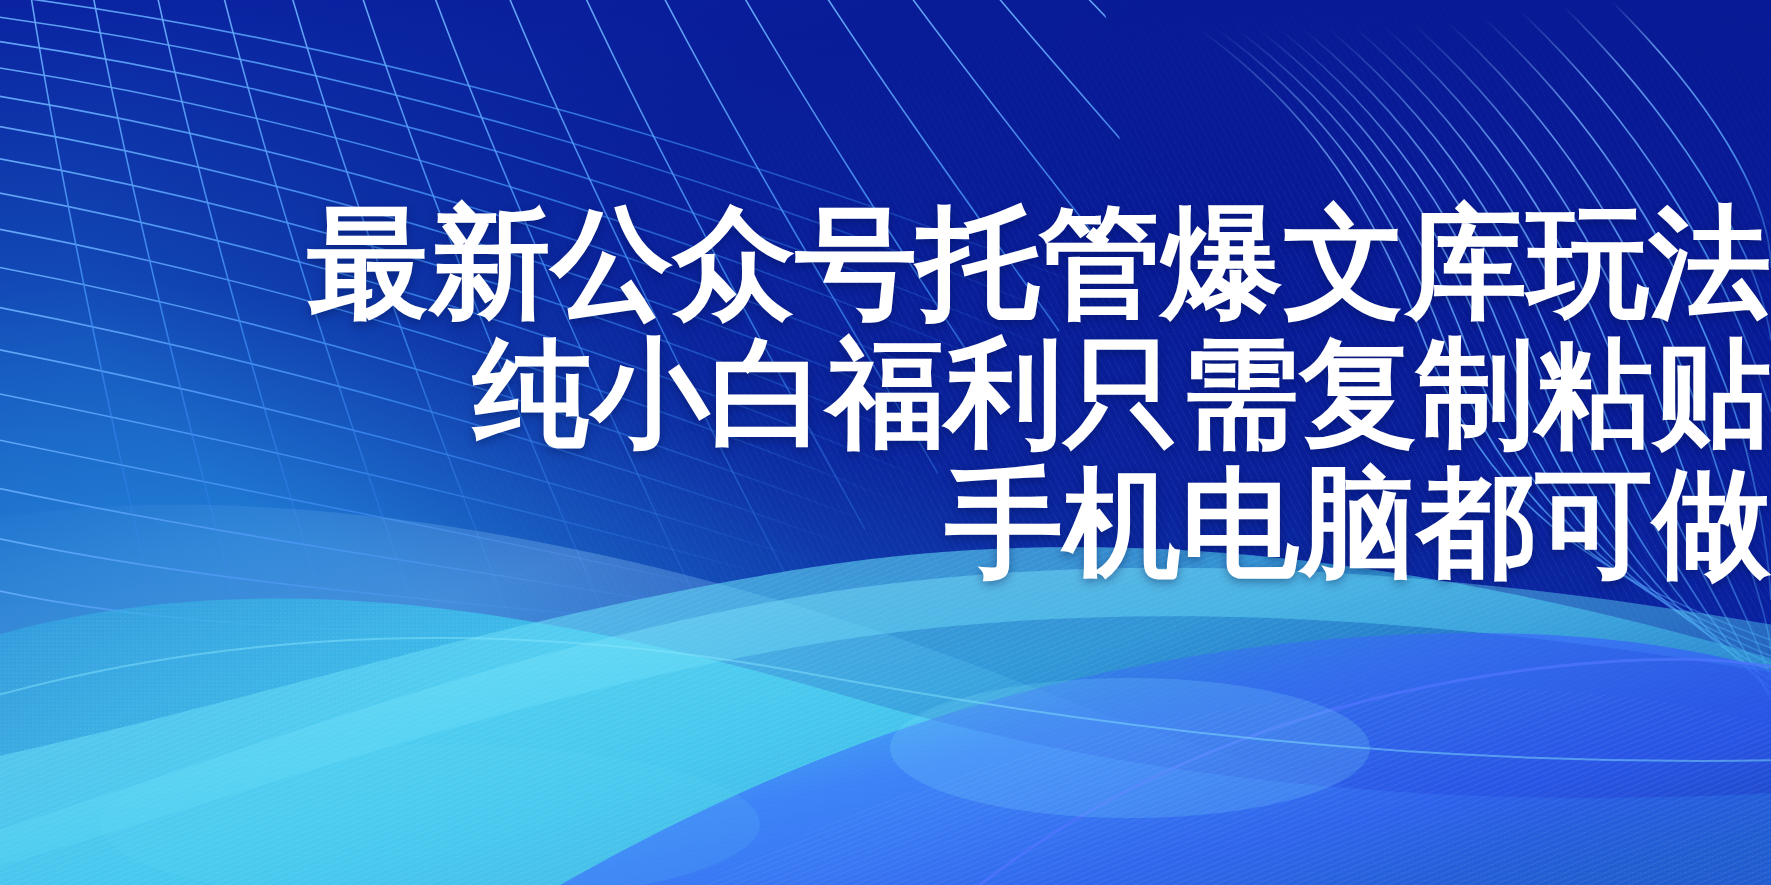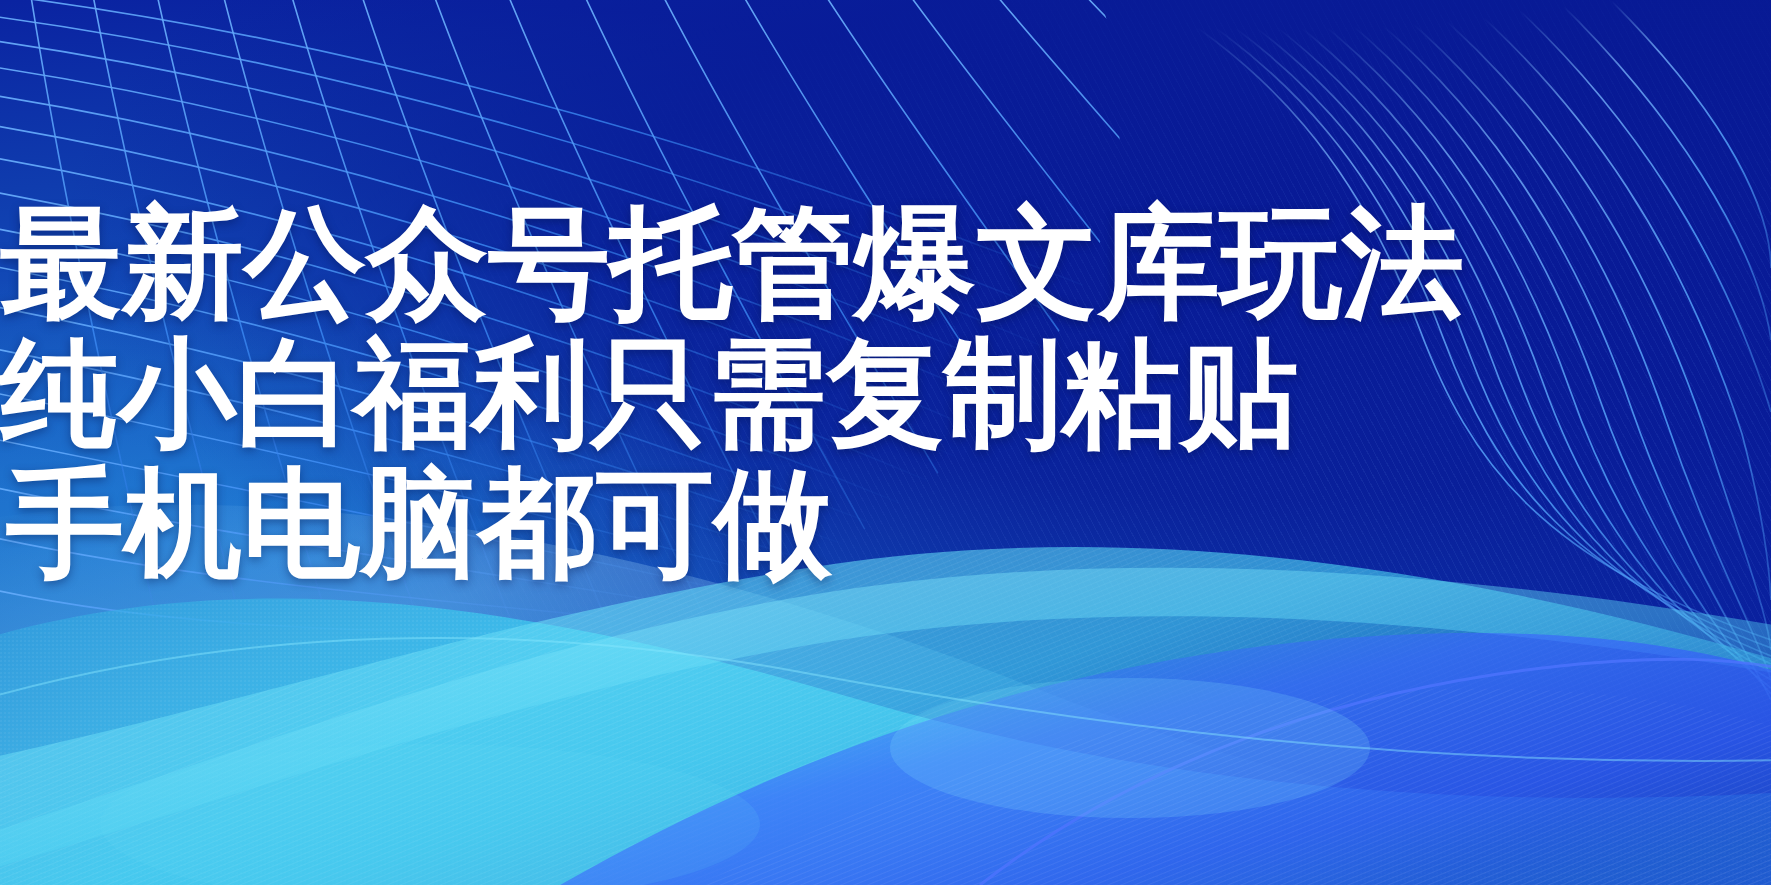--- a/index.html
+++ b/index.html
@@ -44,21 +44,21 @@
   }
 
   
   svg.art{position:absolute;inset:0;width:1771px;height:885px;display:block;}
 
   
   .headline{
     position:absolute;
     left:0; right:0;
     top:198px;
-    text-align:left;
+    text-align:right;
     color:#ffffff;
     font-size:118px;
     line-height:130px;
     font-weight:bold;
     letter-spacing:0px;
     white-space:nowrap;
     text-shadow:0 3px 10px rgba(3,14,70,.40);
     font-family:"DejaVu Sans","Liberation Sans",sans-serif;
   }
   .headline .ln{display:block;}

